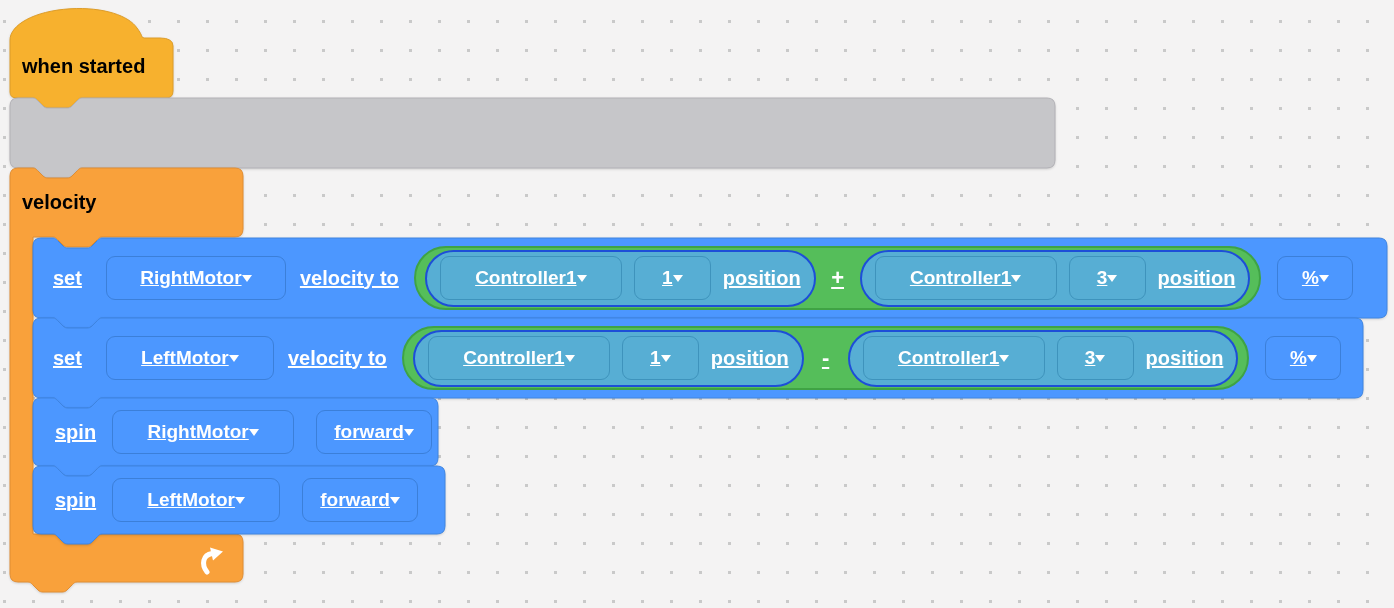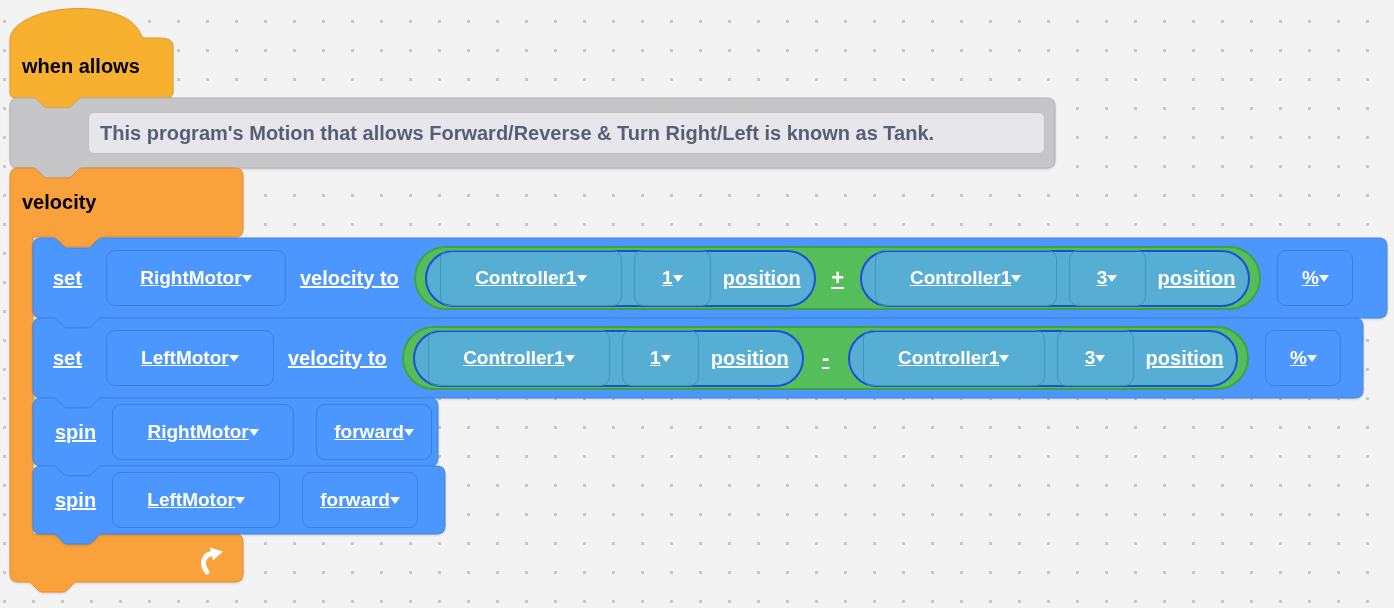--- a/index.html
+++ b/index.html
@@ -14,21 +14,21 @@
     font-family:"Liberation Sans", sans-serif;
     font-weight:bold;
     -webkit-font-smoothing:antialiased;
   }
   .blk{position:absolute;}
   .shape{position:absolute;left:0;top:0;overflow:visible;filter:drop-shadow(0 1px 1px rgba(0,0,0,.14));}
   .content{position:absolute;left:8px;top:0;display:flex;align-items:center;color:#fff;text-decoration:underline;}
   .lbl{font-size:20px;white-space:nowrap;}
   .dd{
     display:flex;align-items:center;justify-content:center;
-    height:56px;border-radius:9px;box-sizing:border-box;
+    height:44px;border-radius:9px;box-sizing:border-box;
     border:1.5px solid #3b7fd9;cursor:pointer;white-space:nowrap;
     font-size:19px;color:#fff;flex:0 0 auto;
   }
   .dd-teal{border-color:#3e93bc;}
   .caret{width:0;height:0;border-left:5.5px solid transparent;border-right:5.5px solid transparent;border-top:7px solid #ffffff;}
   .pill-green{
     display:flex;align-items:center;gap:12px;height:64px;border-radius:32px;
     background:#55be5a;border:2px solid #3fa344;box-sizing:border-box;
     padding:0 9px;flex:0 0 auto;
   }
@@ -50,30 +50,27 @@
 </style>
 </head>
 <body>
 
 <div id="canvas">
 
   <div class="blk" style="left:10px;top:8px;width:163px;height:104px;">
     <svg class="shape" width="163" height="104" viewBox="0 0 163 104">
       <path d="M0,84 L0,32 C0,17 24,3 60,0.8 C94,-1.2 119,8 127,20 C130,24 131.5,27 132,29 L134,30 L150,30 Q163,30 163,38 L163,83 Q163,90 156,90 L72,90 C70,90 69,91 67.5,92.5 L62,98 C60.5,99.5 59,100 57,100 L38,100 C36,100 34.5,99.5 33,98 L27.5,92.5 C26,91 25,90 23,90 L7,90 Q0,90 0,84 Z" fill="#f7b12e" stroke="#dc9c29" stroke-width="1"></path>
     </svg>
-    <span class="lbl hat-label">when allows</span>
+    <span class="lbl hat-label">when started</span>
   </div>
 
   <div class="blk" style="left:10px;top:98px;width:1045px;height:84px;">
     <svg class="shape" width="1045" height="84" viewBox="0 0 1045 84">
       <path d="M0,8 Q0,0 8,0 L23,0 C25,0 26,1 27.5,2.5 L33,8 C34.5,9.5 36,10 38,10 L57,10 C59,10 60.5,9.5 62,8 L67.5,2.5 C69,1 70,0 72,0 L1037,0 Q1045,0 1045,8 L1045,62 Q1045,70 1037,70 L72,70 C70,70 69,71 67.5,72.5 L62,78 C60.5,79.5 59,80 57,80 L38,80 C36,80 34.5,79.5 33,78 L27.5,72.5 C26,71 25,70 23,70 L8,70 Q0,70 0,62 Z" fill="#c6c6c9" stroke="#b2b1b6" stroke-width="1"></path>
     </svg>
-    <div class="comment-text">
-      <span>This program's Motion that allows Forward/Reverse &amp; Turn Right/Left is known as Tank.</span>
-    </div>
   </div>
 
   <div class="blk" style="left:10px;top:168px;width:233px;height:428px;">
     <svg class="shape" width="233" height="428" viewBox="0 0 233 428">
       <path d="M0,8 Q0,0 8,0 L23,0 C25,0 26,1 27.5,2.5 L33,8 C34.5,9.5 36,10 38,10 L57,10 C59,10 60.5,9.5 62,8 L67.5,2.5 C69,1 70,0 72,0 L225,0 Q233,0 233,8 L233,61 Q233,69 225,69 L92,69 C90,69 89,70 87.5,71.5 L82,77 C80.5,78.5 79,79 77,79 L58,79 C56,79 54.5,78.5 53,77 L47.5,71.5 C46,70 45,69 43,69 L23,69 L23,366 L225,366 Q233,366 233,374 L233,406 Q233,414 225,414 L67,414 C65,414 64,415 62.5,416.5 L57,422 C55.5,423.5 54,424 52,424 L33,424 C31,424 29.5,423.5 28,422 L22.5,416.5 C21,415 20,414 18,414 L8,414 Q0,414 0,406 Z" fill="#f9a13b" stroke="#e08d33" stroke-width="1"></path>
     </svg>
     <span class="lbl forever-label">velocity</span>
     <svg class="loop-icon" width="32" height="30" viewBox="0 0 32 30">
       <path d="M9,26 C3,18 5,9 14,7.5" stroke="#ffffff" stroke-width="5" fill="none" stroke-linecap="round"></path>
       <path d="M12,1.5 L25,5.5 L15,14.5 Z" fill="#ffffff"></path>

